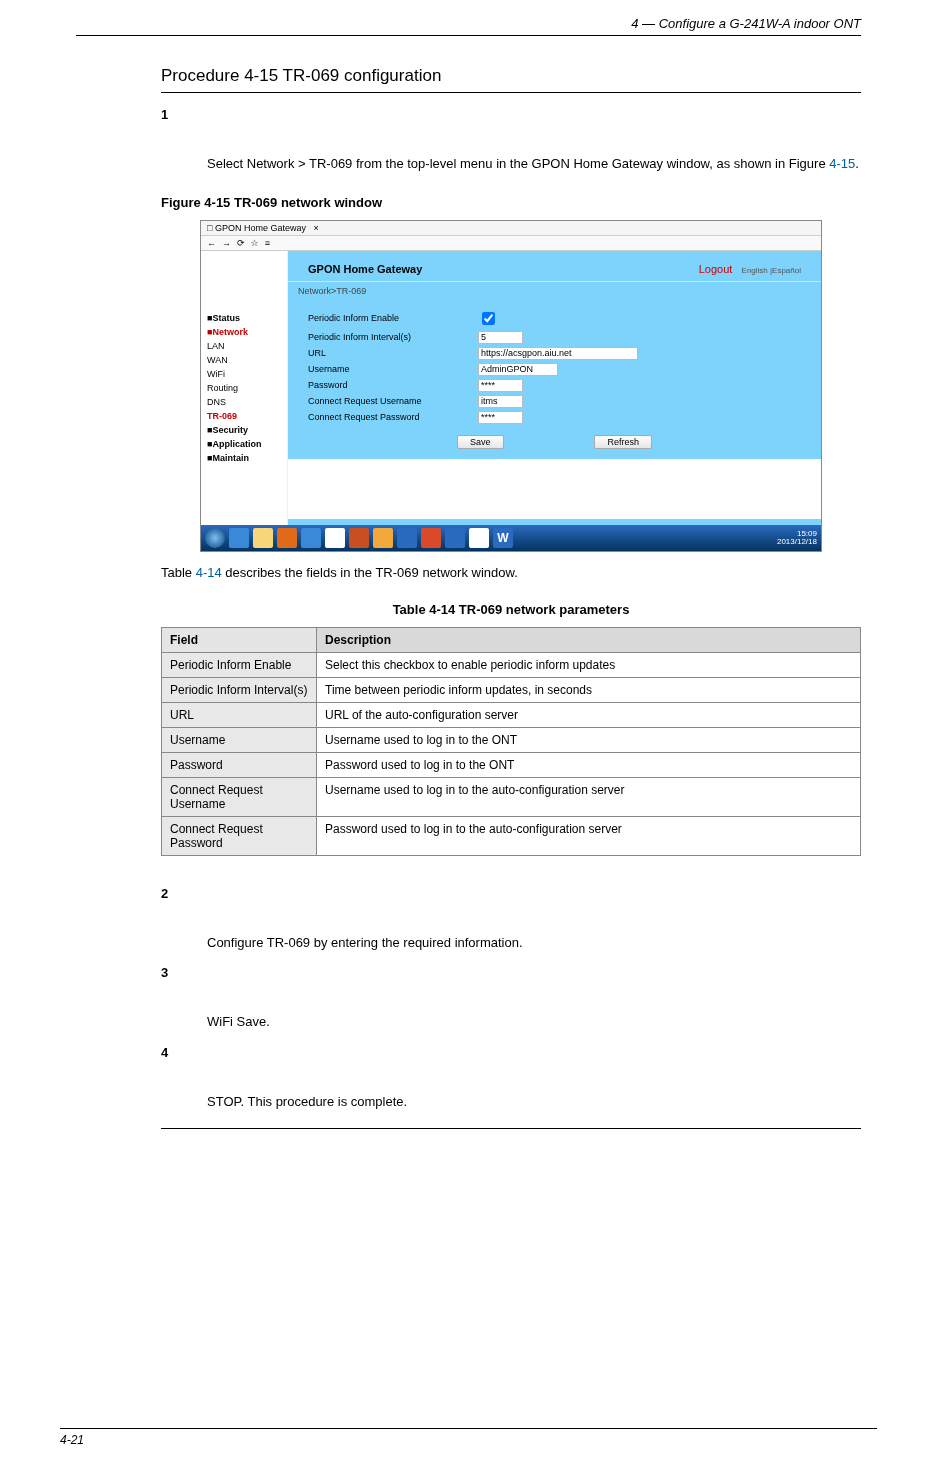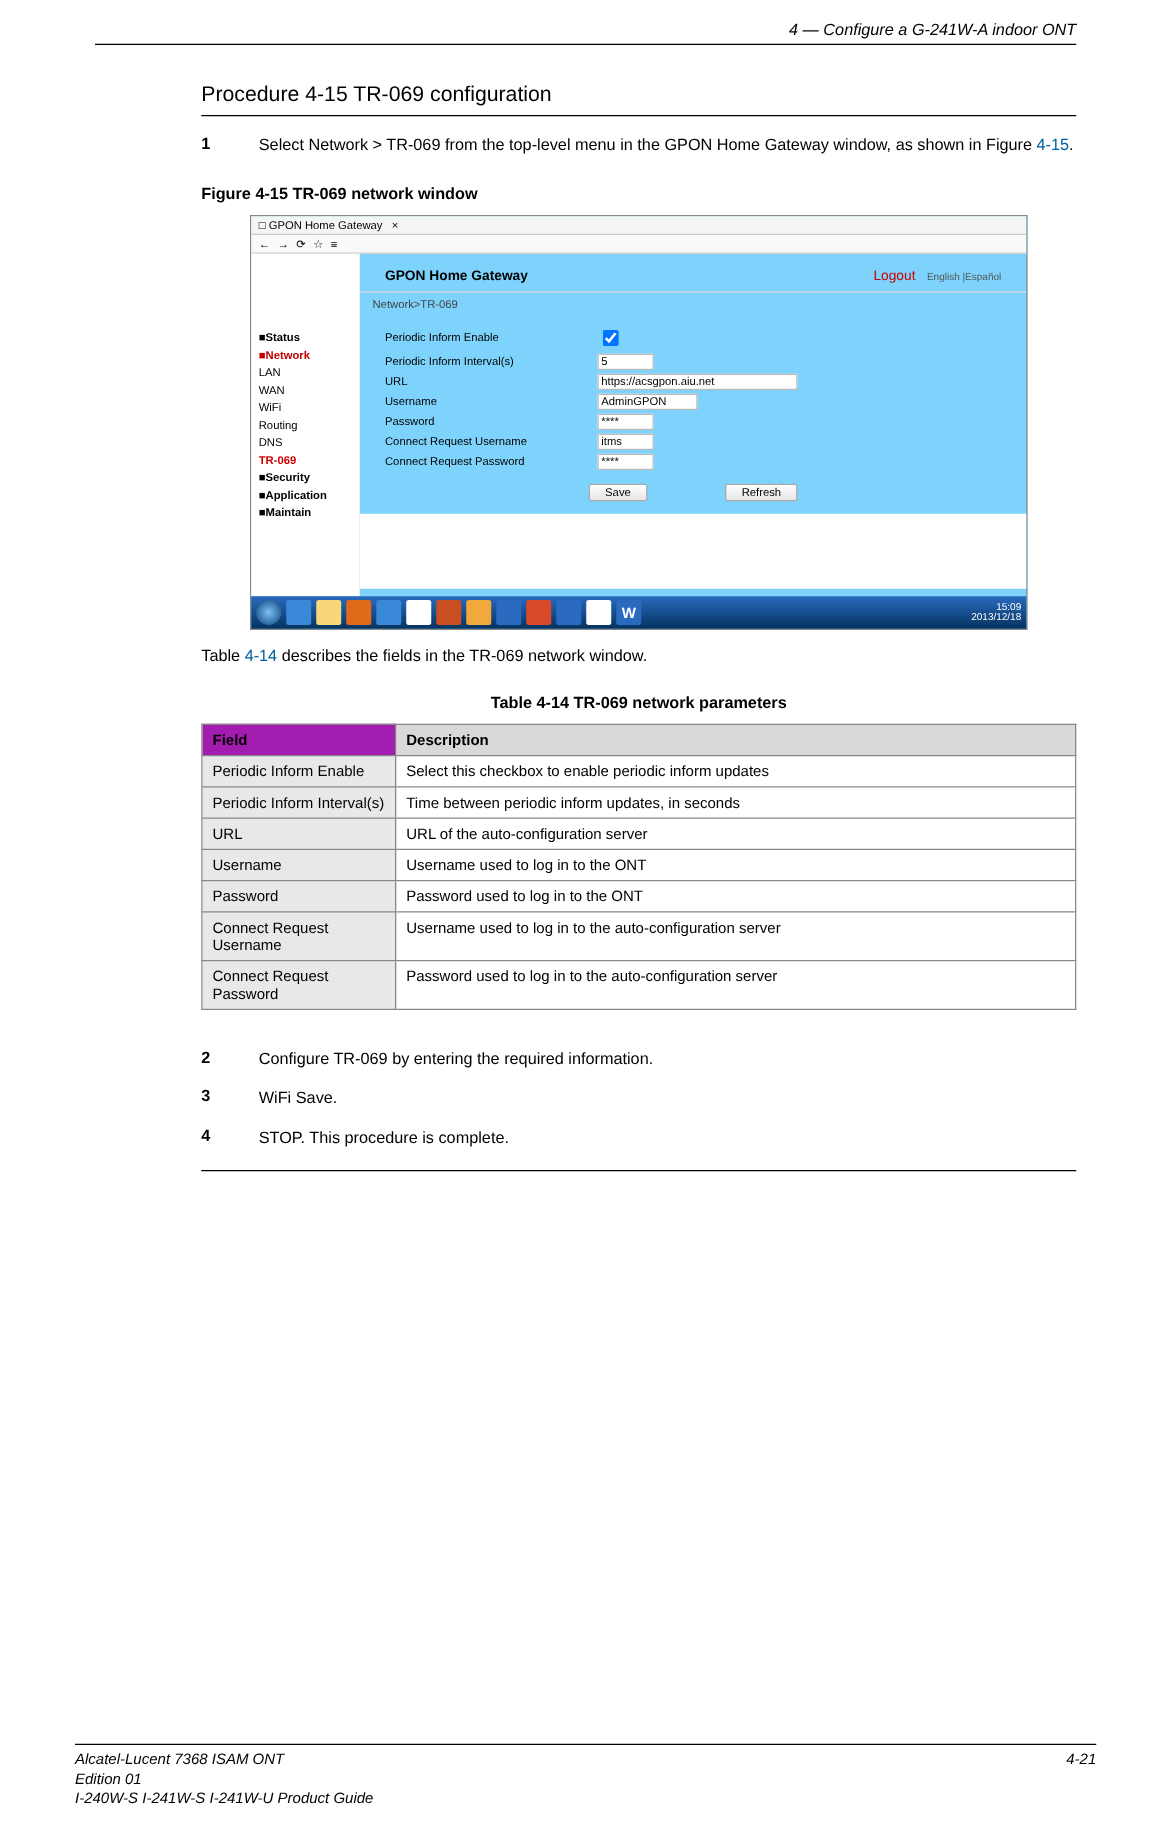--- a/index.html
+++ b/index.html
@@ -52,20 +52,21 @@
     margin-bottom: 14px;
   }
   ol.steps > li > .num {
     font-weight: bold;
     width: 46px;
     flex-shrink: 0;
   }
   ol.steps > li > .body {
     flex: 1;
     line-height: 1.35;
+    margin-top: 48px;
   }
   .link { color: #0060a0; }
   .fig-caption {
     text-align: left;
     font-weight: bold;
     font-size: 13px;
     margin: 22px 0 10px 0;
   }
   .screenshot {
     border: 1px solid #888;
@@ -137,21 +138,21 @@
     text-align: center;
     padding: 8px 0 4px 0;
   }
   .ss-btn {
     display: inline-block;
     font-size: 9px;
     padding: 1px 12px;
     border: 1px solid #aaa;
     border-radius: 2px;
     background: linear-gradient(#fefefe,#e6e6e6);
-    margin: 0 30px;
+    margin: 0 44px;
   }
   .ss-blank { height: 60px; background: #fff; }
   .ss-taskbar {
     height: 26px;
     background: linear-gradient(#2a6abf,#05335f);
     display: flex;
     align-items: center;
     padding: 0 4px;
     gap: 4px;
     position: relative;
@@ -189,21 +190,21 @@
   }
   table.params th {
     background: #d9d9d9;
     font-weight: bold;
   }
   table.params th:first-child,
   table.params td:first-child {
     width: 138px;
     background: #e8e8e8;
   }
-  table.params th:first-child { background: #a21caf; }
+  table.params th:first-child { background: #e5e5e5; }
   .end-rule {
     border: none;
     border-top: 1.5px solid #000;
     margin: 18px 0 0 0;
   }
   .footer {
     position: absolute;
     bottom: 30px;
     left: 60px;
     right: 60px;
@@ -383,21 +384,16 @@
     <li>
       <span class="num">4</span>
       <span class="body">STOP. This procedure is complete.</span>
     </li>
   </ol>
 
   <hr class="end-rule">
 </div>
 
 <div class="footer">
-  <div class="left">
-    <span>Alcatel-Lucent 7368 ISAM ONT</span><br>
-    <span>Edition 01</span><br>
-    <span>I-240W-S I-241W-S I-241W-U Product Guide</span>
-  </div>
   <div>4-21</div>
 </div>
 
 </div>
 
 </body></html>

